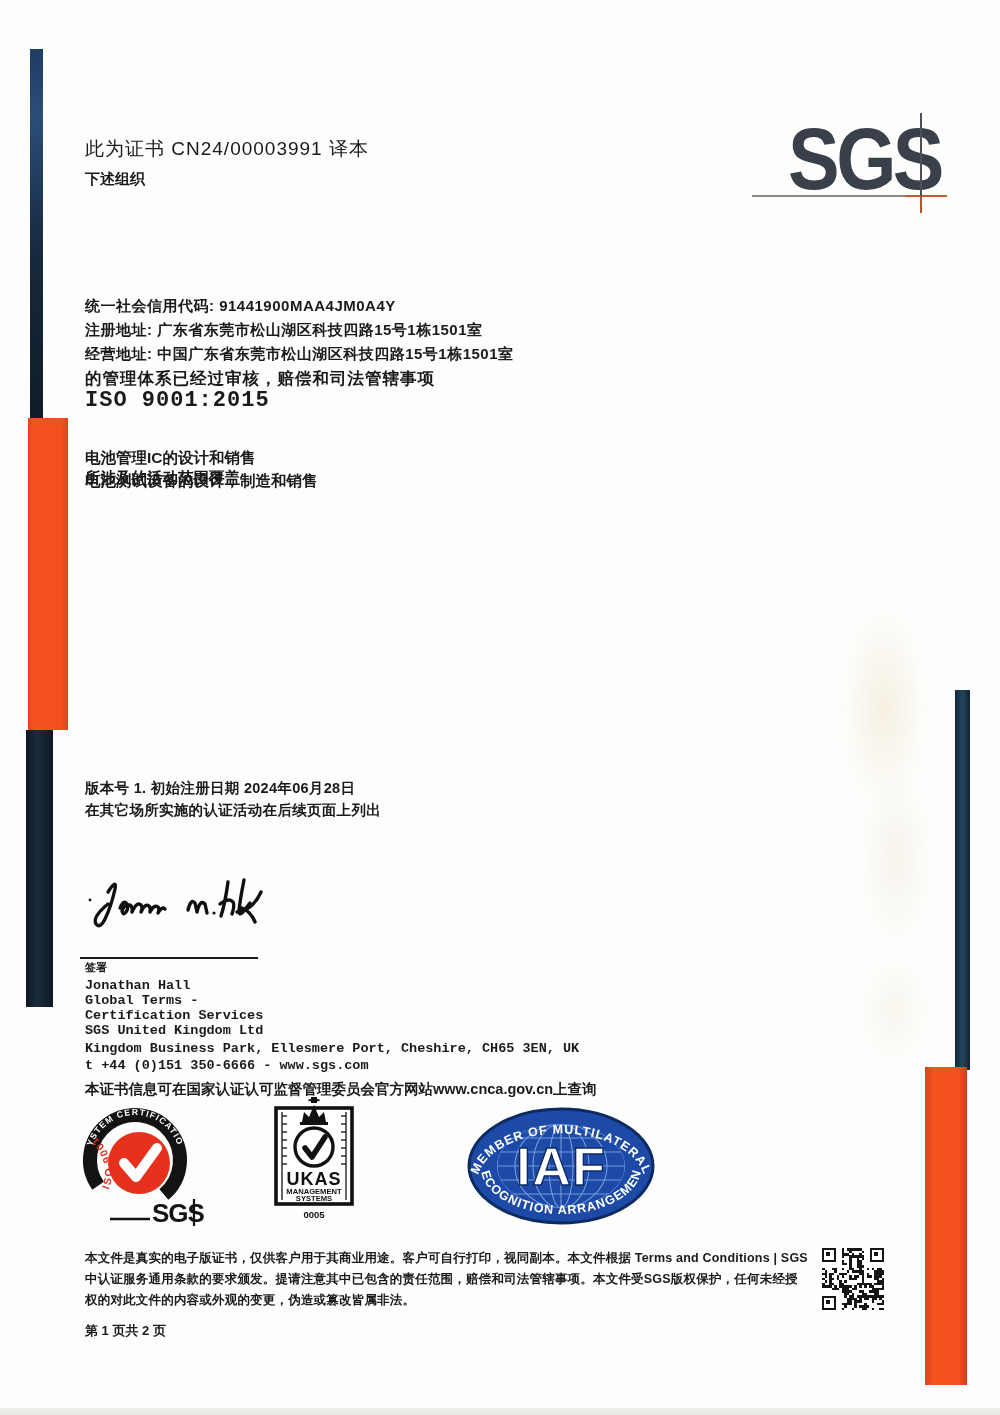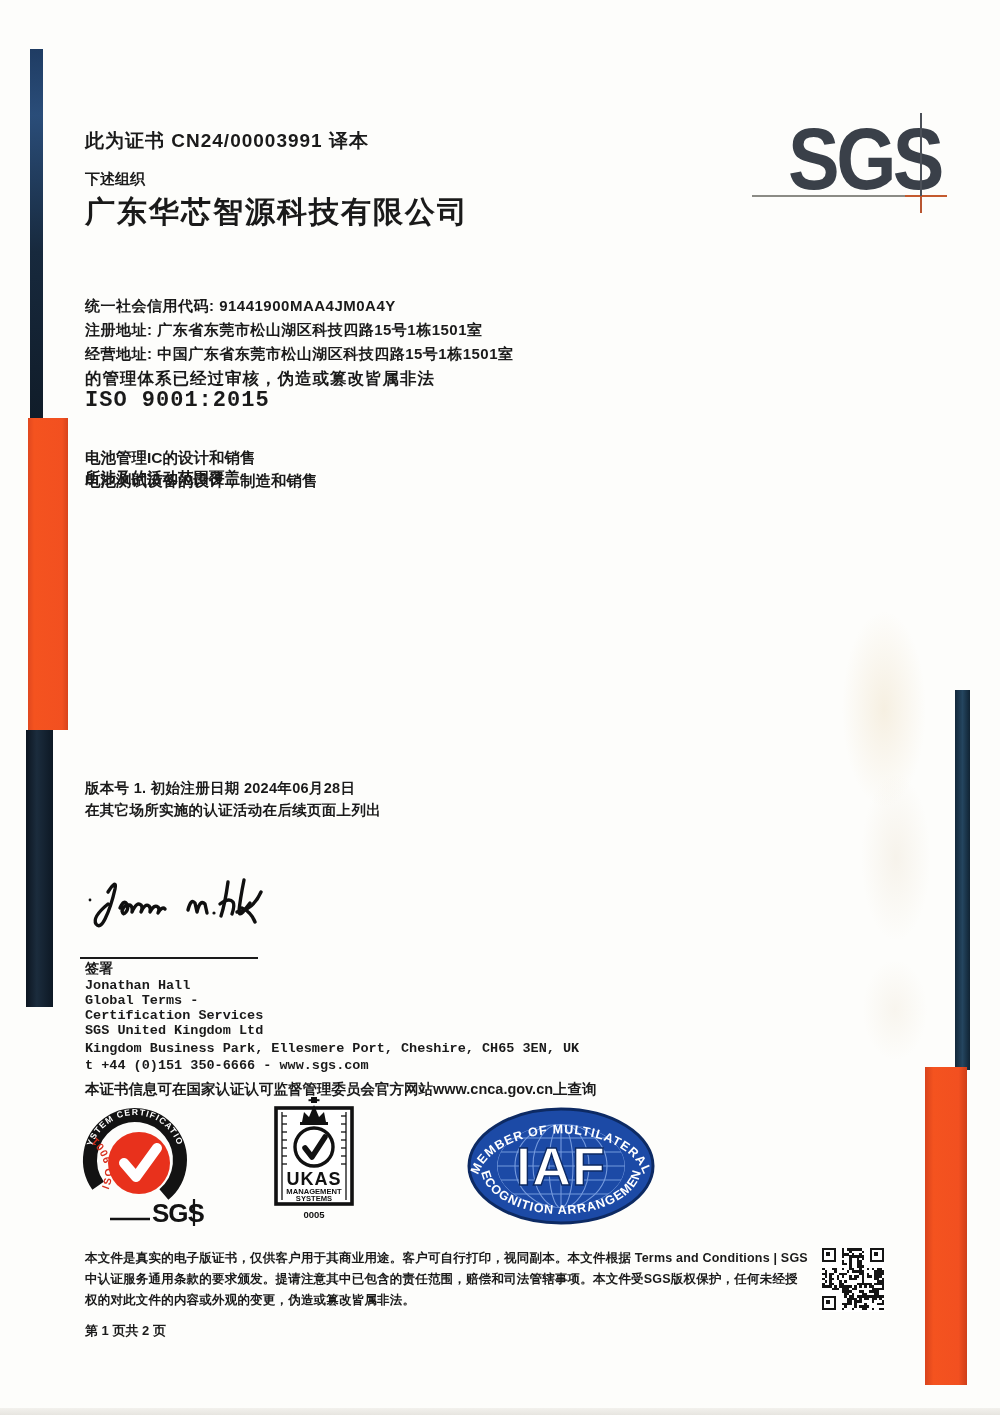--- a/index.html
+++ b/index.html
@@ -34,34 +34,34 @@
     color:#3a4049;letter-spacing:-4px;transform:scale(.88,1);transform-origin:left top;z-index:3;}
   .xline-h1{left:752px;top:195px;width:160px;height:2px;background:#8b8b85;z-index:2;}
   .xline-h2{left:905px;top:195px;width:42px;height:2px;background:#c45a2e;z-index:2;}
   .xline-v1{left:920px;top:113px;width:2px;height:83px;background:#4b5058;z-index:4;}
   .xline-v2{left:920px;top:196px;width:2px;height:17px;background:#b85531;z-index:4;}
 
   
   .t{position:absolute;left:85px;white-space:nowrap;}
   .cjk{font-family:"Liberation Sans",sans-serif;}
   .mono{font-family:"Liberation Mono","DejaVu Sans Mono",monospace;}
-  .doc-note{top:128px;font-size:19px;font-weight:700;letter-spacing:1px;}
+  .doc-note{top:136px;font-size:19px;font-weight:400;letter-spacing:1px;}
   .org-intro{top:170px;font-size:15px;font-weight:700;}
   .company{top:192px;font-size:30px;font-weight:900;letter-spacing:2px;}
   .info{font-size:15px;font-weight:700;letter-spacing:.5px;}
   .info1{top:297px;} .info2{top:321px;} .info3{top:345px;}
   .audit{top:368px;font-size:16.5px;font-weight:800;letter-spacing:1px;}
   .standard{top:388px;font-size:22px;font-weight:800;letter-spacing:1px;}
   .scope-intro{top:420px;font-size:15.5px;font-weight:800;margin-top:48px;}
   .scope1{top:448px;font-size:15.5px;font-weight:800;}
   .scope2{top:471px;font-size:15.5px;font-weight:800;}
   .valid{font-size:14.5px;font-weight:700;letter-spacing:.3px;}
   .valid1{top:755px;} .valid2{top:779px;} .valid3{top:801px;}
   .sig-rule{left:80px;top:957px;width:178px;height:2px;background:#1a1a1a;}
-  .sig-label{top:960px;font-size:14px;font-weight:700;}
+  .sig-label{top:960px;font-size:11px;font-weight:700;}
   .sg{font-size:13.5px;font-weight:700;line-height:15px;}
   .sg1{top:978px;} .sg2{top:993px;} .sg3{top:1008px;} .sg4{top:1023px;}
   .sg5{top:1041px;} .sg6{top:1058px;}
   .cnca{top:1080px;font-size:14.5px;font-weight:800;}
   .foot{font-size:12.5px;font-weight:700;letter-spacing:.2px;}
   .foot1{top:1250px;} .foot2{top:1271px;} .foot3{top:1292px;}
   .pagenum{top:1322px;font-size:13px;font-weight:700;}
 
   
   .logo{position:absolute;}
@@ -94,26 +94,25 @@
   <div class="abs edge-bottom"></div>
 
   <div class="abs xline-h1"></div>
   <div class="abs xline-h2"></div>
   <div class="abs xline-v1"></div>
   <div class="abs xline-v2"></div>
   <div class="abs sgs-word">SGS</div>
 
   <div class="t cjk doc-note">此为证书 CN24/00003991 译本</div>
   <div class="t cjk org-intro">下述组织</div>
-  <div class="t cjk company">广东华芯智源科技有限公司</div>
 
   <div class="t cjk info info1">统一社会信用代码: 91441900MAA4JM0A4Y</div>
   <div class="t cjk info info2">注册地址: 广东省东莞市松山湖区科技四路15号1栋1501室</div>
   <div class="t cjk info info3">经营地址: 中国广东省东莞市松山湖区科技四路15号1栋1501室</div>
-  <div class="t cjk audit">的管理体系已经过审核，伪造或篡改皆属非法</div>
+  <div class="t cjk audit">的管理体系已经过审核，赔偿和司法管辖事项</div>
   <div class="t mono standard">ISO 9001:2015</div>
   <div class="t cjk scope-intro">所涉及的活动范围覆盖</div>
   <div class="t cjk scope1">电池管理IC的设计和销售</div>
   <div class="t cjk scope2">电池测试设备的设计，制造和销售</div>
 
   <div class="t cjk valid valid2">版本号 1. 初始注册日期 2024年06月28日</div>
   <div class="t cjk valid valid3">在其它场所实施的认证活动在后续页面上列出</div>
 
   <svg class="abs signature" width="195" height="80" viewBox="0 0 195 80">
     <g fill="none" stroke="#101010" stroke-width="3.4" stroke-linecap="round" stroke-linejoin="round">

